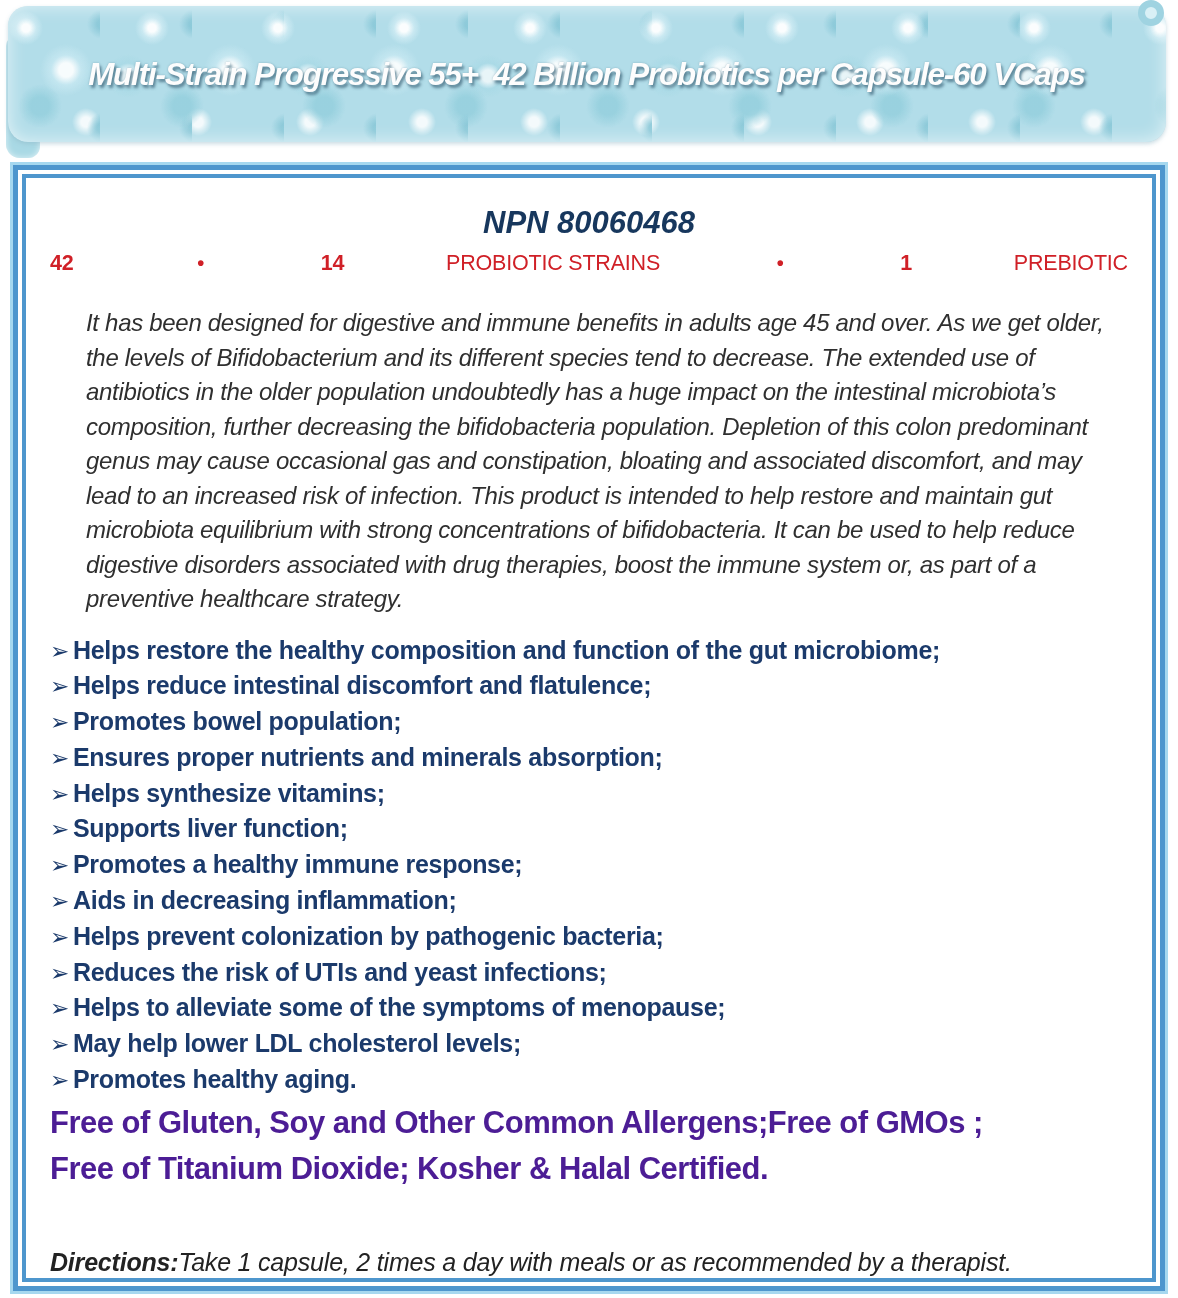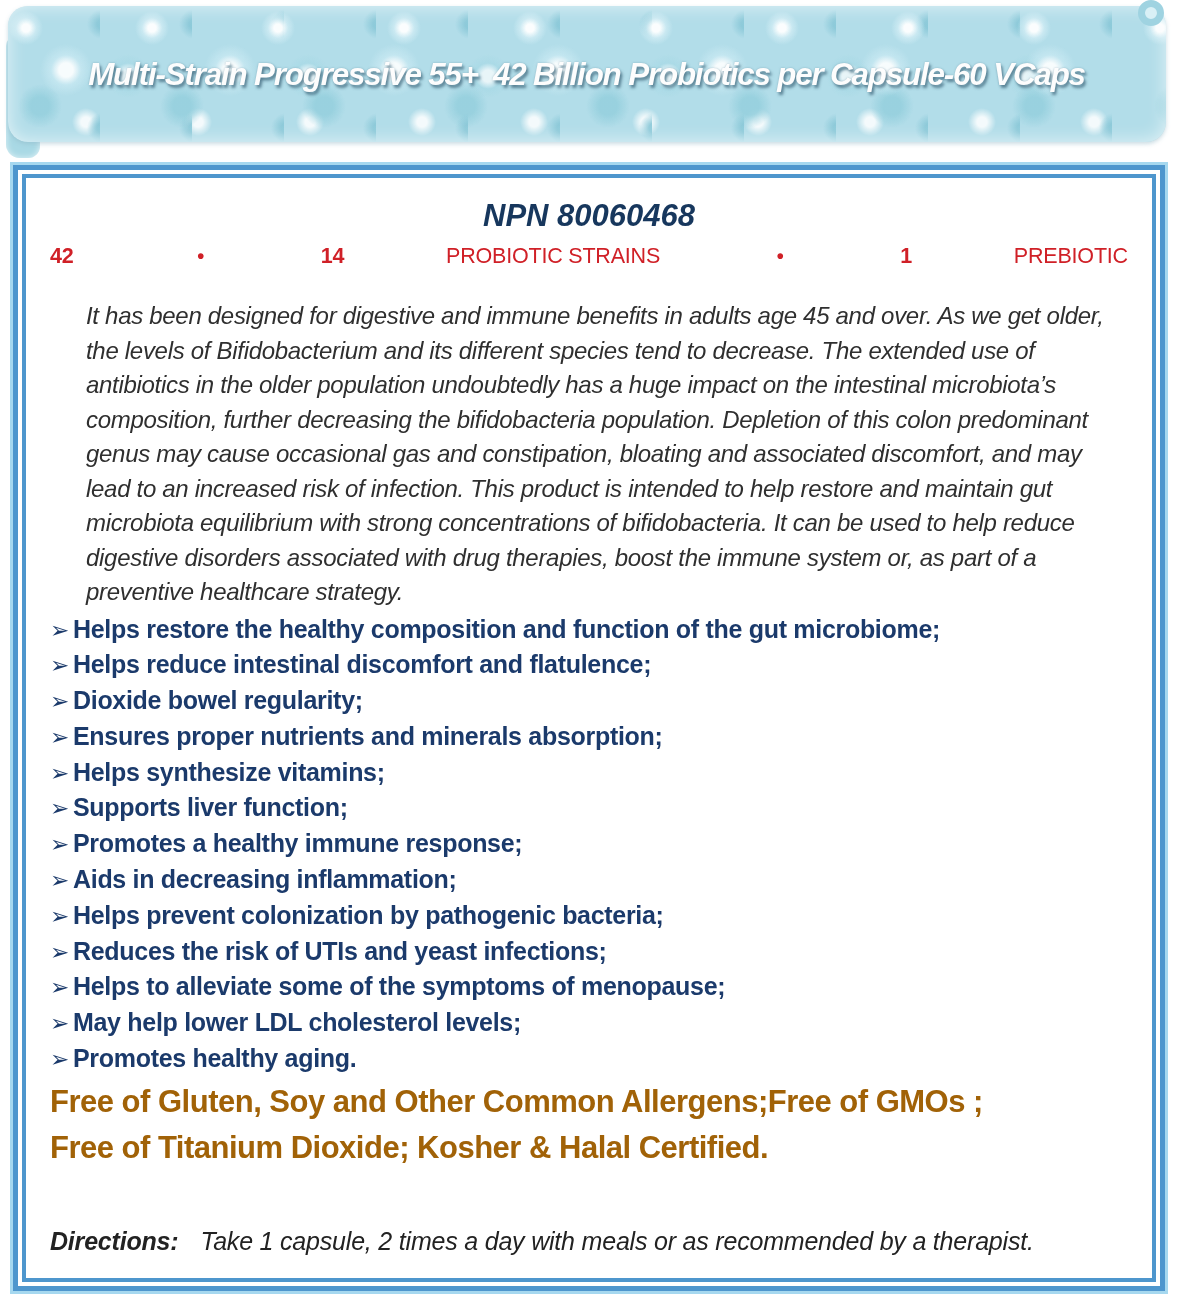--- a/index.html
+++ b/index.html
@@ -41,58 +41,58 @@
 
   
   .frame1 {
     position: absolute; top: 162px; left: 10px; width: 1158px; height: 1132px;
     border: 3px solid #a6d8ef;
   }
   .frame2 { width: 100%; height: 100%; border: 5px solid #4e96cd; }
   .frame3 {
     margin: 4px; height: calc(100% - 8px); width: calc(100% - 8px);
     border: 4px solid #4e96cd; background: #ffffff;
-    padding: 12px 24px 0 24px; overflow: hidden;
+    padding: 19px 24px 0 24px; overflow: hidden;
   }
 
   
   .npn {
     text-align: center; color: #17375d; font-weight: bold; font-style: italic;
     font-size: 31px; letter-spacing: 0px; margin-top: 8px;
   }
   .headline {
     display: flex; justify-content: space-between; align-items: baseline;
     color: #d02027; font-size: 21.5px; margin-top: 10px; white-space: nowrap;
     letter-spacing: -0.2px;
   }
   .headline .num { font-weight: bold; margin-right: 7px; }
   .headline .dot { font-weight: bold; margin: 0 22px; font-size: 20px; }
 
   .description {
     margin-top: 30px; color: #2f2f2f; font-style: italic;
     font-size: 24px; line-height: 34.5px; letter-spacing: -0.3px; margin-left: 36px;
   }
 
-  .benefits { list-style: none; margin-top: 2px; }
+  .benefits { list-style: none; margin-top: 16px; }
   .benefits li {
     color: #1b3a6b; font-weight: bold; font-size: 25px; line-height: 34.8px;
     letter-spacing: -0.3px;
   }
   .benefits .arrow { margin-right: 4px; font-weight: normal; font-size: 23px; }
 
   .freeof {
-    color: #a16207; font-weight: bold; font-size: 31px; line-height: 46px;
+    color: #4c1d95; font-weight: bold; font-size: 31px; line-height: 46px;
     margin-top: 2px; letter-spacing: -0.5px;
   }
 
   .directions {
     margin-top: 56px; font-size: 25px; font-style: italic; color: #222222;
     letter-spacing: -0.2px;
   }
-  .directions .dir-label { font-weight: bold; margin-right: 22px; }
+  .directions .dir-label { font-weight: bold; margin-right: 0; }
 </style>
 </head>
 <body>
 
 <div class="banner-wrap">
   <div class="banner-tab"></div>
   <div class="banner-main">
     <div class="banner-title">Multi-Strain Progressive 55+  42 Billion Probiotics per Capsule-60 VCaps</div>
   </div>
   <div class="banner-curl"></div>
@@ -117,21 +117,21 @@
       <p class="description">It has been designed for digestive and immune benefits in adults age 45 and over. As we get older, the levels of Bifidobacterium and its different species tend to decrease. The extended use of antibiotics in the older population undoubtedly has a huge impact on the intestinal microbiota’s composition, further decreasing the bifidobacteria population. Depletion of this colon predominant genus may cause occasional gas and constipation, bloating and associated discomfort, and may lead to an increased risk of infection. This product is intended to help restore and maintain gut microbiota equilibrium with strong concentrations of bifidobacteria. It can be used to help reduce digestive disorders associated with drug therapies, boost the immune system or, as part of a preventive healthcare strategy.</p>
 
       <ul class="benefits">
           <li>
           <span class="arrow">➢</span><span class="benefit-text">Helps restore the healthy composition and function of the gut microbiome;</span>
         </li>
           <li>
           <span class="arrow">➢</span><span class="benefit-text">Helps reduce intestinal discomfort and flatulence;</span>
         </li>
           <li>
-          <span class="arrow">➢</span><span class="benefit-text">Dioxide bowel regularity;</span>
+          <span class="arrow">➢</span><span class="benefit-text">Promotes bowel population;</span>
         </li>
           <li>
           <span class="arrow">➢</span><span class="benefit-text">Ensures proper nutrients and minerals absorption;</span>
         </li>
           <li>
           <span class="arrow">➢</span><span class="benefit-text">Helps synthesize vitamins;</span>
         </li>
           <li>
           <span class="arrow">➢</span><span class="benefit-text">Supports liver function;</span>
         </li>

